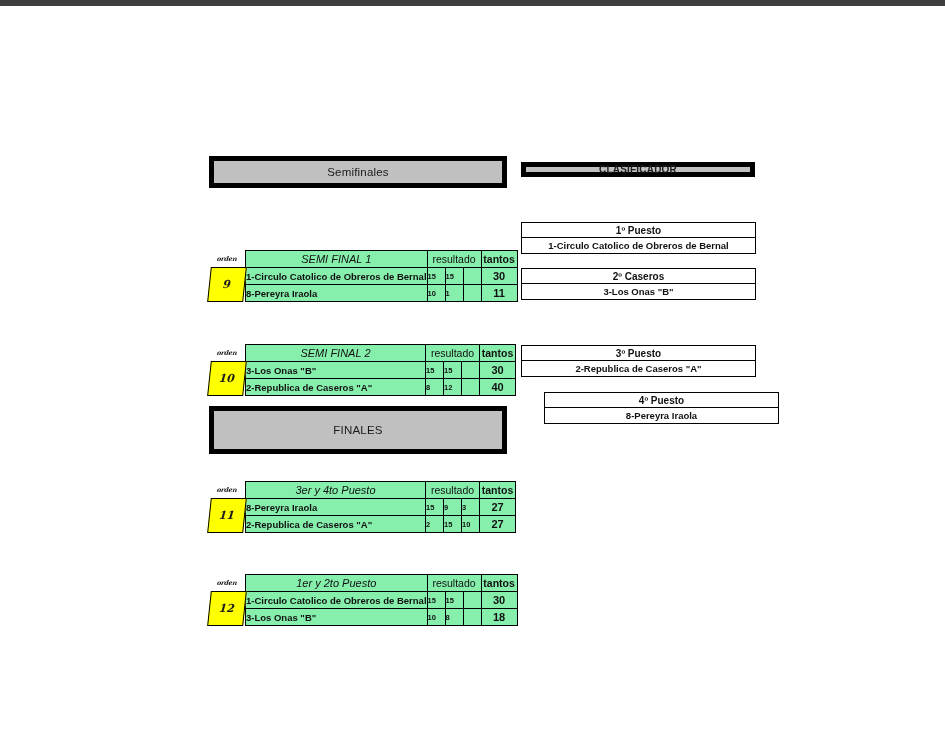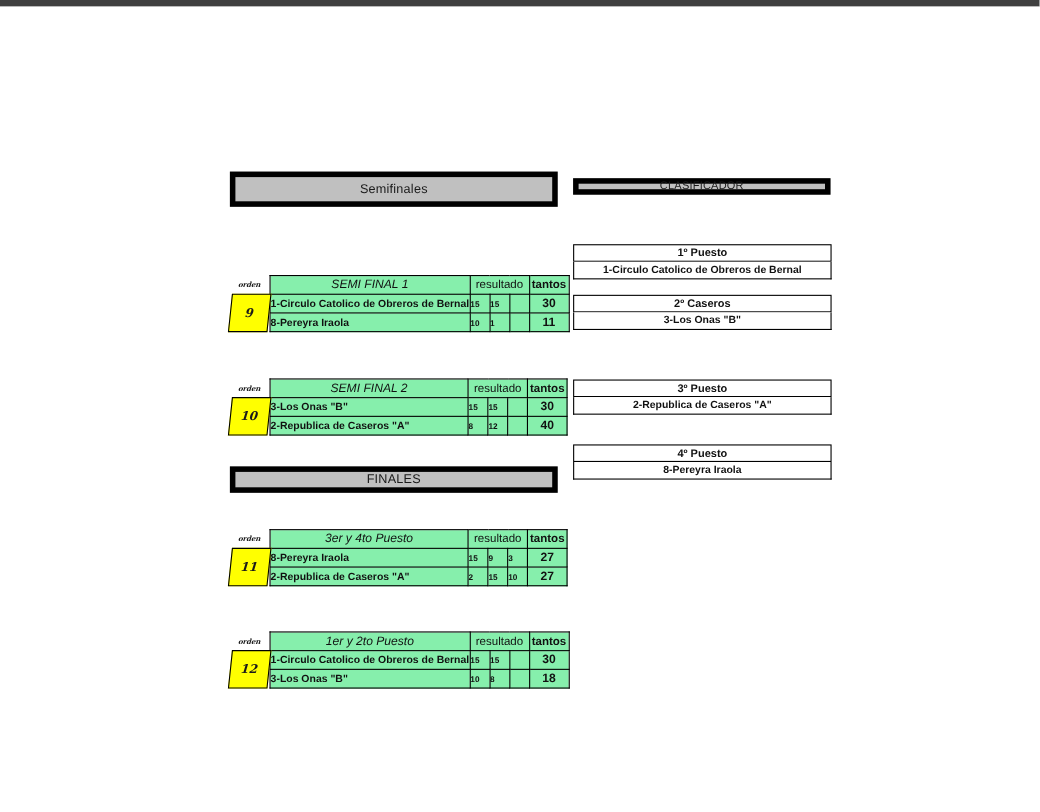--- a/index.html
+++ b/index.html
@@ -40,20 +40,21 @@
     justify-content: center;
     color: #1a1a1a;
   }
   .banner-lg {
     font-size: 11.5px;
     letter-spacing: 0.2px;
   }
   .banner-sm {
     font-size: 10px;
     letter-spacing: 0.2px;
+    font-weight: bold;
   }
 
   
   .match {
     position: absolute;
     display: flex;
     align-items: stretch;
   }
   .orden-col {
     width: 36px;
@@ -172,21 +173,21 @@
 <div class="sheet">
 
   <div class="banner banner-lg" style="left:209px; top:150px; width:298px; height:32px;">
     <span>Semifinales</span>
   </div>
 
   <div class="banner banner-sm" style="left:521px; top:156px; width:234px; height:15px;">
     <span>CLASIFICADOR</span>
   </div>
 
-  <div class="banner banner-lg" style="left:209px; top:418px; width:298px; height:24px;">
+  <div class="banner banner-lg" style="left:209px; top:400px; width:298px; height:48px;">
     <span>FINALES</span>
   </div>
 
   <div class="match" style="left:209px; top:244px;">
     <div class="orden-col">
       <div class="orden-label">orden</div>
       <div class="orden-num">9</div>
     </div>
     <table class="grid">
       <colgroup>
@@ -339,18 +340,18 @@
   <div class="puesto" style="left:521px; top:262px;">
     <div class="puesto-row puesto-title">2º Caseros</div>
     <div class="puesto-row puesto-team">3-Los Onas "B"</div>
   </div>
 
   <div class="puesto" style="left:521px; top:339px;">
     <div class="puesto-row puesto-title">3º Puesto</div>
     <div class="puesto-row puesto-team">2-Republica  de Caseros "A"</div>
   </div>
 
-  <div class="puesto" style="left:521px; top:386px;margin-top:12px;">
+  <div class="puesto" style="left:544px; top:386px;">
     <div class="puesto-row puesto-title">4º Puesto</div>
     <div class="puesto-row puesto-team">8-Pereyra Iraola</div>
   </div>
 
 </div>
 
 </body></html>

